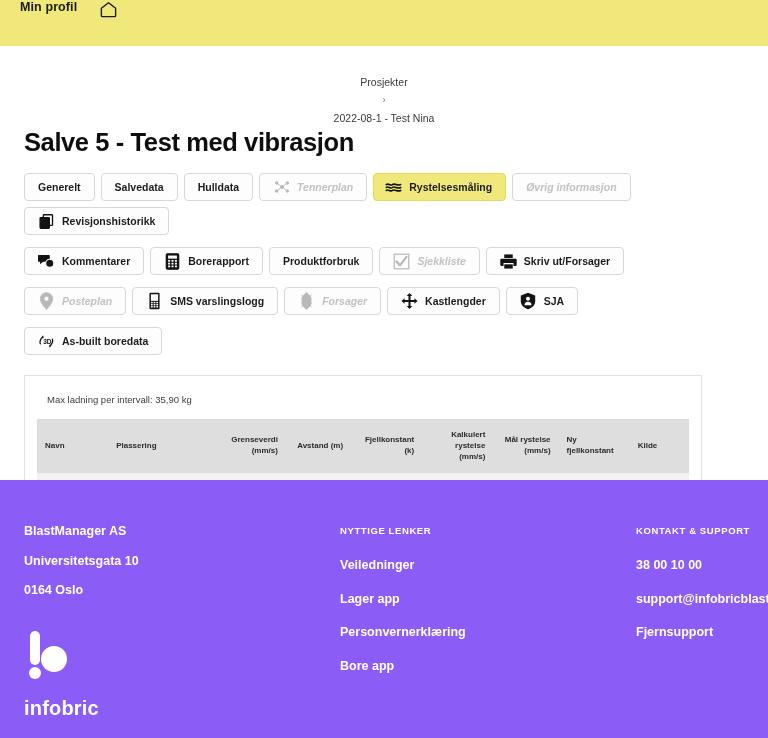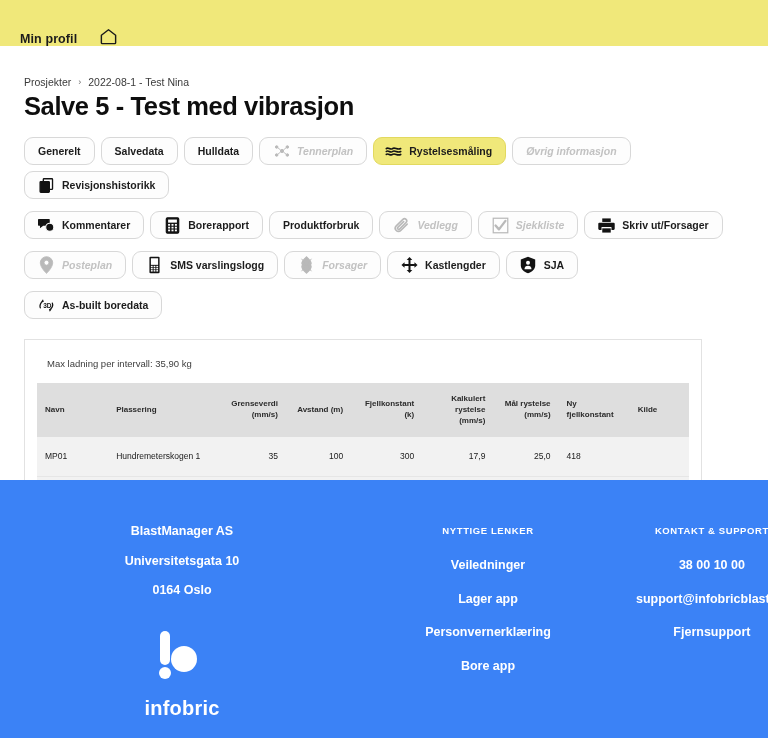--- a/index.html
+++ b/index.html
@@ -10,21 +10,21 @@
     background: #ffffff;
     font-family: "Liberation Sans", sans-serif;
     color: #111111;
   }
 
   
   .topbar {
     height: 46px;
     background: #f0e87a;
     display: flex;
-    align-items: flex-end;
+    align-items: flex-start;
     padding: 0 0 0 20px;
     gap: 22px;
   }
   .topbar-link {
     font-size: 12.5px;
     font-weight: 700;
     color: #1b1b1b;
     letter-spacing: .1px;
     cursor: pointer;
   }
@@ -33,20 +33,21 @@
   
   .page { padding: 0 24px; }
 
   .breadcrumb {
     margin-top: 30px;
     font-size: 10.5px;
     color: #3a3a3a;
     display: flex;
     align-items: center;
     gap: 7px;
+    flex-direction: column;
   }
   .breadcrumb .crumb { cursor: pointer; }
   .breadcrumb .sep { font-size: 9px; color: #6a6a6a; }
 
   .page-title {
     margin-top: 4px;
     font-size: 25.5px;
     font-weight: 700;
     letter-spacing: -0.4px;
     color: #0e0e0e;
@@ -57,21 +58,21 @@
     margin-top: 16px;
     display: flex;
     flex-wrap: wrap;
     gap: 6px 6px;
     max-width: 700px;
   }
   .tab {
     height: 28px;
     min-width: 62px;
     border: 1px solid #d8d8d8;
-    border-radius: 9px;
+    border-radius: 4px;
     background: #fdfdfd;
     display: flex;
     align-items: center;
     justify-content: center;
     gap: 7px;
     padding: 0 13px;
     font-size: 10.5px;
     font-weight: 700;
     color: #1c1c1c;
     white-space: nowrap;
@@ -149,26 +150,25 @@
   col.c7 { width: 12%; }
   col.c8 { width: 10%; }
 
   
   .footer {
     position: absolute;
     left: 0;
     top: 480px;
     width: 768px;
     height: 258px;
-    background: #3b82f6;
+    background: #8b5cf6;
     color: #ffffff;
     padding: 45px 24px 0 24px;
     display: flex;
     overflow: hidden;
-    text-align: center;
   }
   .f-col-1 { width: 316px; flex: 0 0 auto; }
   .f-col-2 { width: 296px; flex: 0 0 auto; }
   .f-col-3 { flex: 1 1 auto; }
   .f-line {
     font-size: 12.5px;
     font-weight: 700;
     line-height: 1;
     margin-bottom: 17px;
     white-space: nowrap;
@@ -298,28 +298,20 @@
             <rect x="3.3" y="16.2" width="2.6" height="2.3"></rect>
               <rect x="7.7" y="16.2" width="2.6" height="2.3"></rect>
               <rect x="12.1" y="16.2" width="2.6" height="2.3"></rect>
           </g>
         </svg>
       </span>
       <span>Borerapport</span>
     </div>
     <div class="tab">
       <span>Produktforbruk</span>
-    </div>
-    <div class="tab disabled">
-      <span class="ic">
-        <svg width="17" height="17" viewBox="0 0 24 24" fill="none" stroke="#b9b9b9" stroke-width="2.3" stroke-linecap="round">
-          <path d="M20 10 L11 19 a4.5 4.5 0 0 1 -6.4 -6.4 L14 3.4 a3.1 3.1 0 0 1 4.4 4.4 L9.2 17 a1.7 1.7 0 0 1 -2.4 -2.4 L15 6.6"></path>
-        </svg>
-      </span>
-      <span>Vedlegg</span>
     </div>
     <div class="tab disabled">
       <span class="ic">
         <svg width="17" height="17" viewBox="0 0 22 22" fill="none" stroke="#4a4a4a" stroke-width="1.6">
           <rect x="1.6" y="1.6" width="18.8" height="18.8"></rect>
           <path d="M4.6 11 L9 16 L17.4 5" stroke="#1b1b1b" stroke-width="3" stroke-linecap="round" stroke-linejoin="round"></path>
         </svg>
       </span>
       <span>Sjekkliste</span>
     </div>

